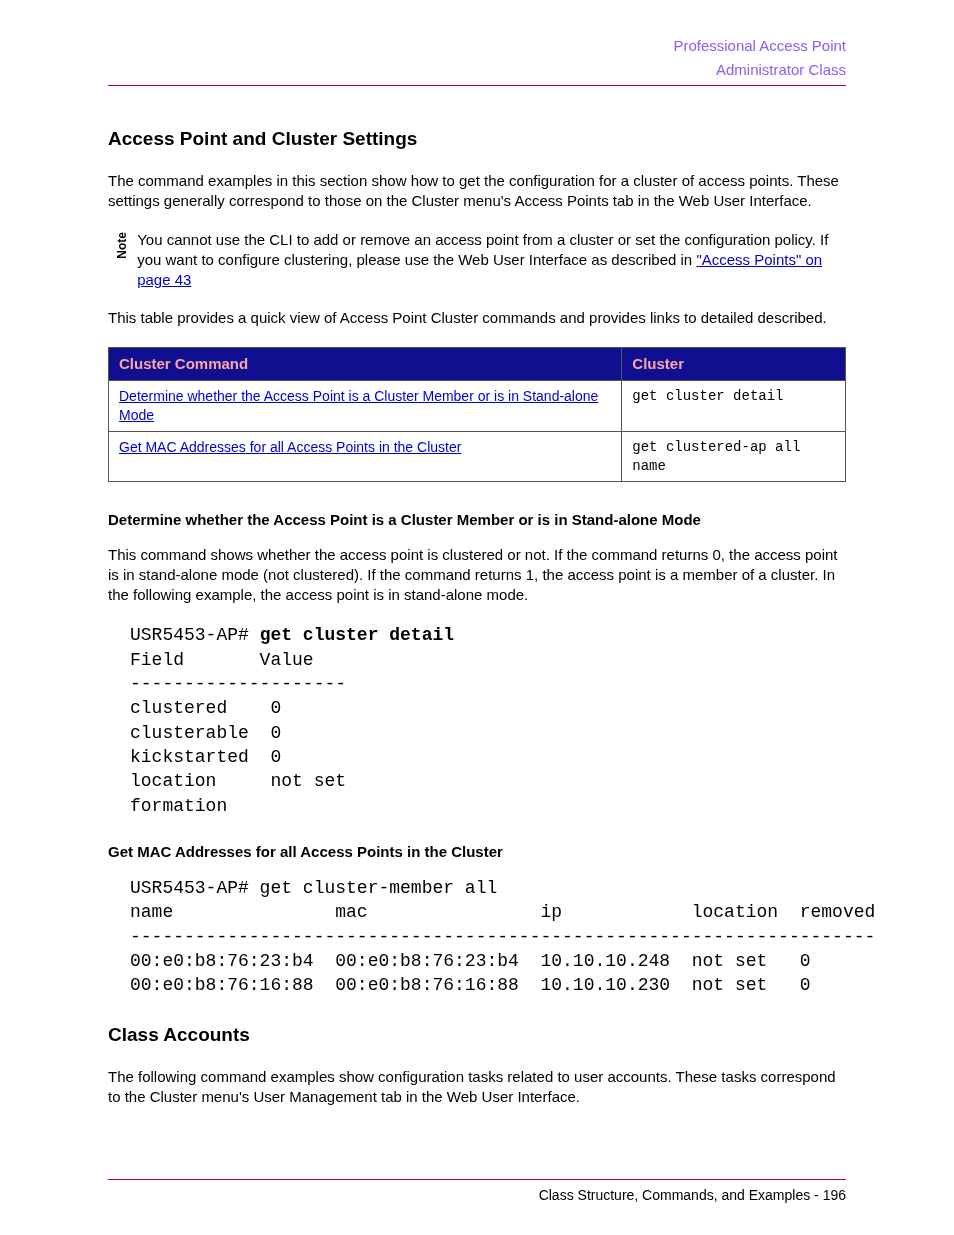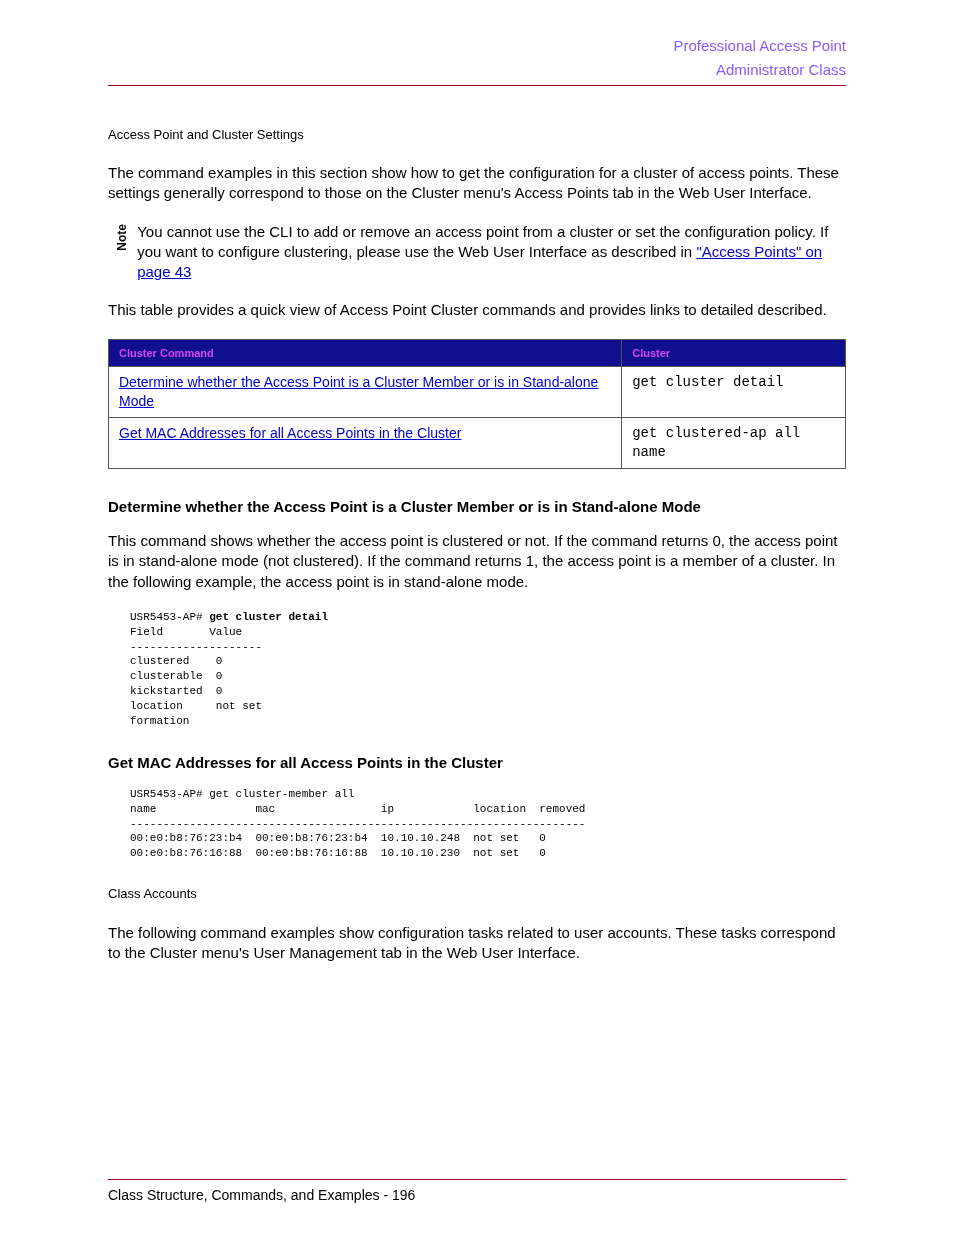--- a/index.html
+++ b/index.html
@@ -20,22 +20,22 @@
     font-size: 15px;
     margin-bottom: 4px;
   }
   .red-rule {
     border: none;
     border-top: 1px solid #b00020;
     margin-bottom: 40px;
   }
   h2.section {
     font-family: Verdana, Geneva, sans-serif;
-    font-size: 13px;
-    font-weight: normal;
+    font-size: 19px;
+    font-weight: bold;
     margin-bottom: 20px;
   }
   p.body {
     margin-bottom: 18px;
   }
   .note-row {
     display: flex;
     align-items: flex-start;
     margin-bottom: 18px;
   }
@@ -53,64 +53,64 @@
     color: #0000cc;
     text-decoration: underline;
   }
   table.cmd {
     width: 100%;
     border-collapse: collapse;
     margin-bottom: 28px;
   }
   table.cmd th {
     background: #0f0f8f;
-    color: #d946ef;
+    color: #fca5a5;
     text-align: left;
     font-weight: bold;
     padding: 6px 10px;
     border: 1px solid #555;
-    font-size: 11px;
+    font-size: 15px;
   }
   table.cmd td {
     border: 1px solid #555;
     padding: 6px 10px;
     vertical-align: top;
     font-size: 14px;
   }
   table.cmd td.mono {
     font-family: "Courier New", monospace;
     font-size: 14px;
   }
   h3.sub {
     font-family: Verdana, Geneva, sans-serif;
     font-size: 15px;
     font-weight: bold;
     margin-bottom: 14px;
   }
   pre.term {
     font-family: "Courier New", monospace;
-    font-size: 11px;
+    font-size: 18px;
     line-height: 1.35;
     white-space: pre;
     margin: 0 0 24px 22px;
   }
   pre.term .bold { font-weight: bold; }
   .footer {
     position: absolute;
     left: 108px;
     right: 108px;
     bottom: 30px;
   }
   .footer hr {
     border: none;
     border-top: 1px solid #b00020;
     margin-bottom: 6px;
   }
   .footer .ftext {
-    text-align: left;
+    text-align: right;
     font-size: 14px;
   }
 </style>
 </head>
 <body>
 
 <div class="header-block">Professional Access Point</div>
 <div class="header-block">Administrator Class</div>
 <hr class="red-rule">
 

